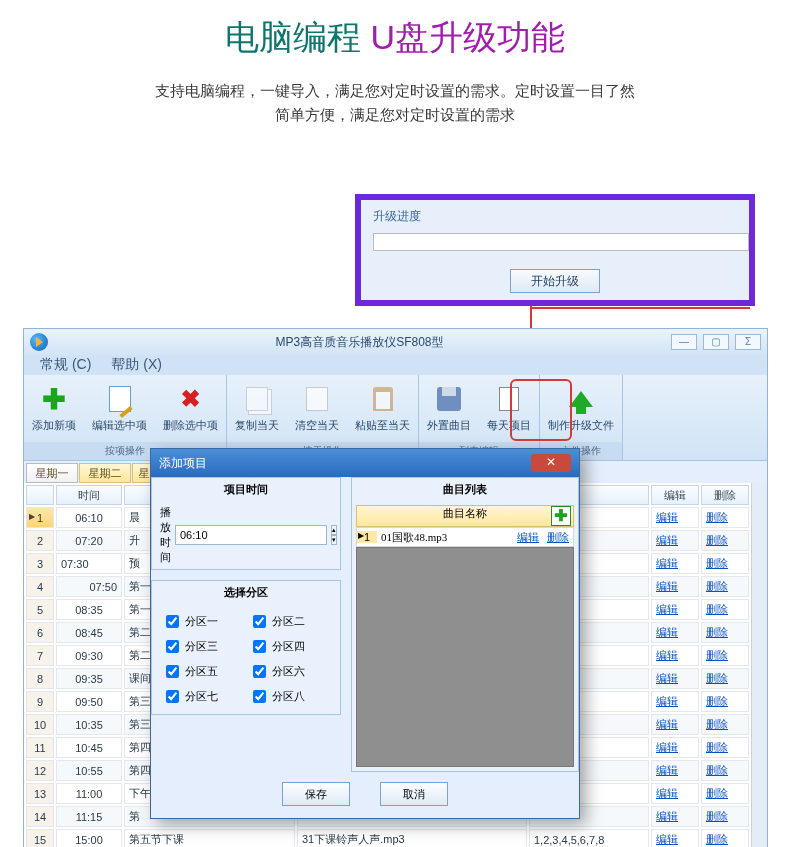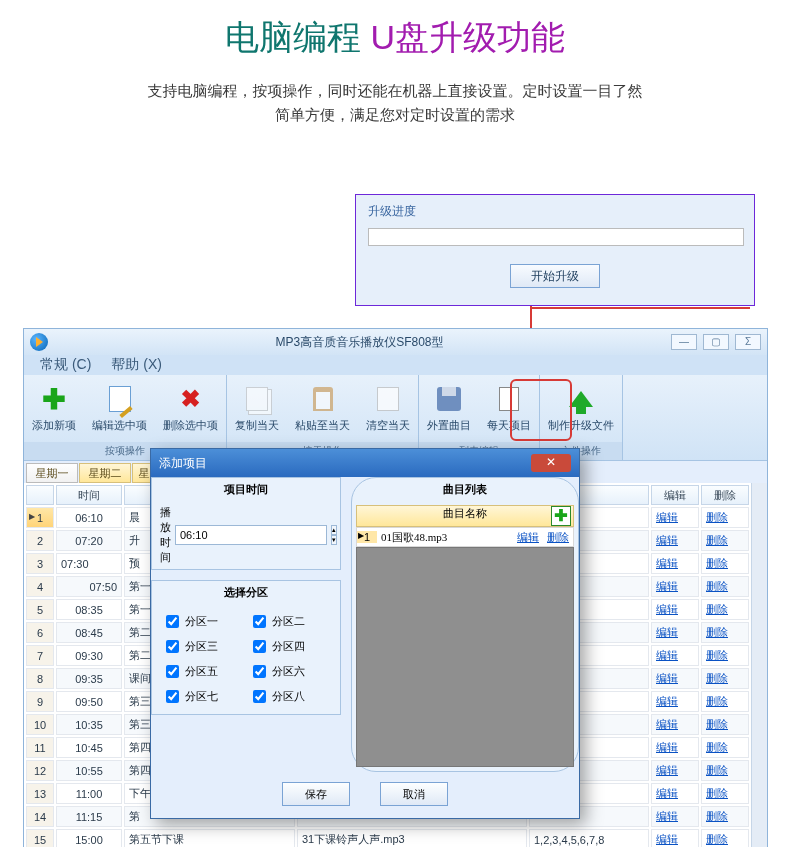--- a/index.html
+++ b/index.html
@@ -6,21 +6,21 @@
 body { width:790px; height:847px; background:#fff; position:relative; overflow:hidden; }
 
 
 .hero { text-align:center; padding-top:15px; }
 .hero h1 { font-size:34px; font-weight:300; }
 .hero h1 .blue { color:#0f766e; }
 .hero h1 .black { color:#a21caf; }
 .hero p { font-size:15px; color:#3a3a3a; margin-top:18px; line-height:1.6; }
 
 
-.upgrade-panel { position:absolute; left:355px; top:194px; width:400px; height:112px; border:1px solid #6d28d9; background:#e6effa; padding:8px 12px; }
+.upgrade-panel { position:absolute; left:355px; top:194px; width:400px; height:112px; border:6px solid #6d28d9; background:#e6effa; padding:8px 12px; }
 .upgrade-panel .lbl { color:#36639e; font-size:12px; }
 .upgrade-panel .bar { width:376px; height:18px; background:#fff; border:1px solid #bbb; margin-top:8px; }
 .upgrade-panel .btn { width:90px; height:24px; background:linear-gradient(#f8fbff,#dfe9f6); border:1px solid #7aa3d4; font-size:12px; color:#1a3a5a; margin:18px auto 0; display:block; }
 
 
 .conn-v { position:absolute; left:530px; top:306px; width:2px; height:73px; background:#d73a36; }
 .conn-h { position:absolute; left:530px; top:307px; width:220px; height:2px; background:#d73a36; }
 
 
 .window { position:absolute; left:23px; top:328px; width:745px; border:1px solid #8fb4da; background:#e9f1fa; }
@@ -77,21 +77,21 @@
 
 
 .dialog { position:absolute; left:150px; top:448px; width:430px; background:#e4eefc; border:1px solid #3a6aa4; box-shadow:6px 6px 16px rgba(0,0,0,.35); }
 .dlg-title { height:28px; background:linear-gradient(#4c8fd8,#2a6abf); color:#fff; font-size:12px; display:flex; align-items:center; padding:0 8px; }
 .dlg-title .sp { flex:1; }
 .dlg-x { width:40px; height:18px; background:#c94a3a; border-radius:3px; color:#fff; text-align:center; font-size:12px; line-height:17px; }
 .dlg-body { display:flex; gap:10px; }
 .panel { border:1px solid #a8c4e2; background:#e9f2fc; }
 .panel h4 { font-size:11px; font-weight:bold; text-align:center; padding:4px 0; }
 .pnl-left { width:190px; display:flex; flex-direction:column; gap:10px; }
-.pnl-right { flex:1;border-radius:25px; }
+.pnl-right { flex:1; }
 .fld { display:flex; align-items:center; gap:4px; padding:4px 8px; font-size:11px; }
 .fld input { flex:1; height:20px; border:1px solid #9cb8d6; padding:0 4px; font-size:11px; background:#fff; }
 .spin { width:14px; display:flex; flex-direction:column; }
 .spin div { height:10px; border:1px solid #9cb8d6; background:#f1f6fc; font-size:7px; text-align:center; line-height:8px; }
 .zone-grid { display:grid; grid-template-columns:1fr 1fr; gap:10px 14px; padding:10px 14px; font-size:11px; }
 .zone-grid label { display:flex; align-items:center; gap:6px; }
 .zone-grid input { width:13px; height:13px; }
 .dlg-btns { display:flex; justify-content:center; gap:30px; padding:10px 0 12px; }
 .dlg-btn { width:68px; height:24px; background:linear-gradient(#fcfeff,#dfe9f6); border:1px solid #7aa3d4; font-size:11px; }
 
@@ -106,21 +106,21 @@
 .track-area { height:220px; background:#8f8f8f; border:1px solid #777; }
 </style>
 </head>
 <body>
 
 <div class="hero">
   <h1>
     <span class="blue">电脑编程</span><span class="black"> U盘升级功能</span>
   </h1>
   <p>
-    <span>支持电脑编程，按项操作，同时还能在机器上直接设置。定时设置一目了然</span><br>
+    <span>支持电脑编程，一键导入，满足您对定时设置的需求。定时设置一目了然</span><br>
     <span>简单方便，满足您对定时设置的需求</span>
   </p>
 </div>
 
 <div class="upgrade-panel">
   <div class="lbl">升级进度</div>
   <div class="bar"></div>
   <button class="btn">开始升级</button>
 </div>
 <div class="conn-h"></div>
@@ -168,29 +168,29 @@
     <div class="rib-group">
       <div class="rib-items">
         <div class="rib-btn">
             <div class="rib-icon">
               <div class="ic-copy"></div>
             </div>
             <span>复制当天</span>
           </div>
         <div class="rib-btn">
             <div class="rib-icon">
+              <div class="ic-clear"></div>
+            </div>
+            <span>清空当天</span>
+          </div>
+        <div class="rib-btn">
+            <div class="rib-icon">
               <div class="ic-paste"></div>
             </div>
             <span>粘贴至当天</span>
-          </div>
-        <div class="rib-btn">
-            <div class="rib-icon">
-              <div class="ic-clear"></div>
-            </div>
-            <span>清空当天</span>
           </div>
       </div>
       <div class="rib-grp-label">按天操作</div>
     </div>
     <div class="rib-group">
       <div class="rib-items">
         <div class="rib-btn">
             <div class="rib-icon">
               <div class="ic-disk"></div>
             </div>

